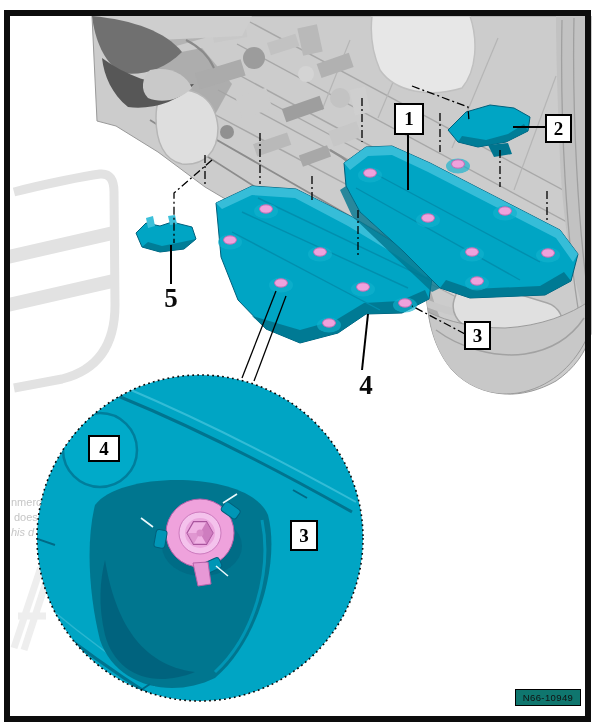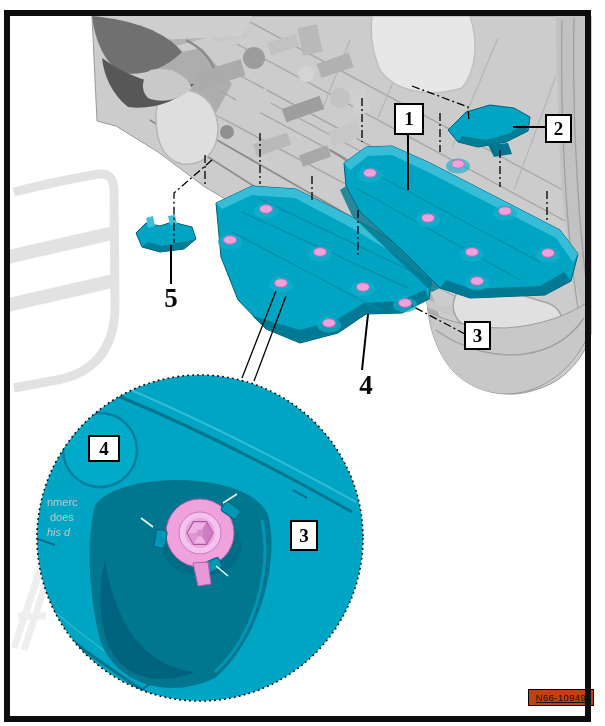--- a/index.html
+++ b/index.html
@@ -12,25 +12,25 @@
         font-family:"Liberation Sans",sans-serif;}
   .frame{position:absolute;left:4px;top:10px;width:587px;height:712px;
          border:6px solid var(--frame-black);box-sizing:border-box;pointer-events:none;}
   svg.art{position:absolute;left:0;top:0;width:605px;height:726px;}
 
   .co-box{position:absolute;border:2px solid #000;background:#fff;display:flex;
           align-items:center;justify-content:center;
           font:bold 19px "Liberation Serif",serif;color:#000;box-sizing:content-box;}
   .co-plain{position:absolute;font:bold 27px "Liberation Serif",serif;color:#0a0a0a;
             display:flex;align-items:center;justify-content:center;}
-  .pn-box{position:absolute;left:528px;top:689px;width:64px;height:15px;
-          border:1.5px solid #000;background:#c2410c;display:flex;align-items:center;
+  .pn-box{position:absolute;left:515px;top:689px;width:64px;height:15px;
+          border:1.5px solid #000;background:#0f766e;display:flex;align-items:center;
           justify-content:center;font:9.5px "Liberation Sans",sans-serif;
-          letter-spacing:0.4px;color:#111;text-decoration:underline;}
-  .wm-text{position:absolute;color:#c6c6c6;font:11px "Liberation Sans",sans-serif;margin-left:36px;}
+          letter-spacing:0.4px;color:#111;}
+  .wm-text{position:absolute;color:#c6c6c6;font:11px "Liberation Sans",sans-serif;}
 
   
   .c-base{fill:var(--panel-cyan);}
   .c-dark{fill:var(--panel-cyan-dark);}
   .c-light{fill:var(--panel-cyan-light);}
   .pinkf{fill:var(--fastener-pink);}
 </style>
 </head>
 <body>
 

